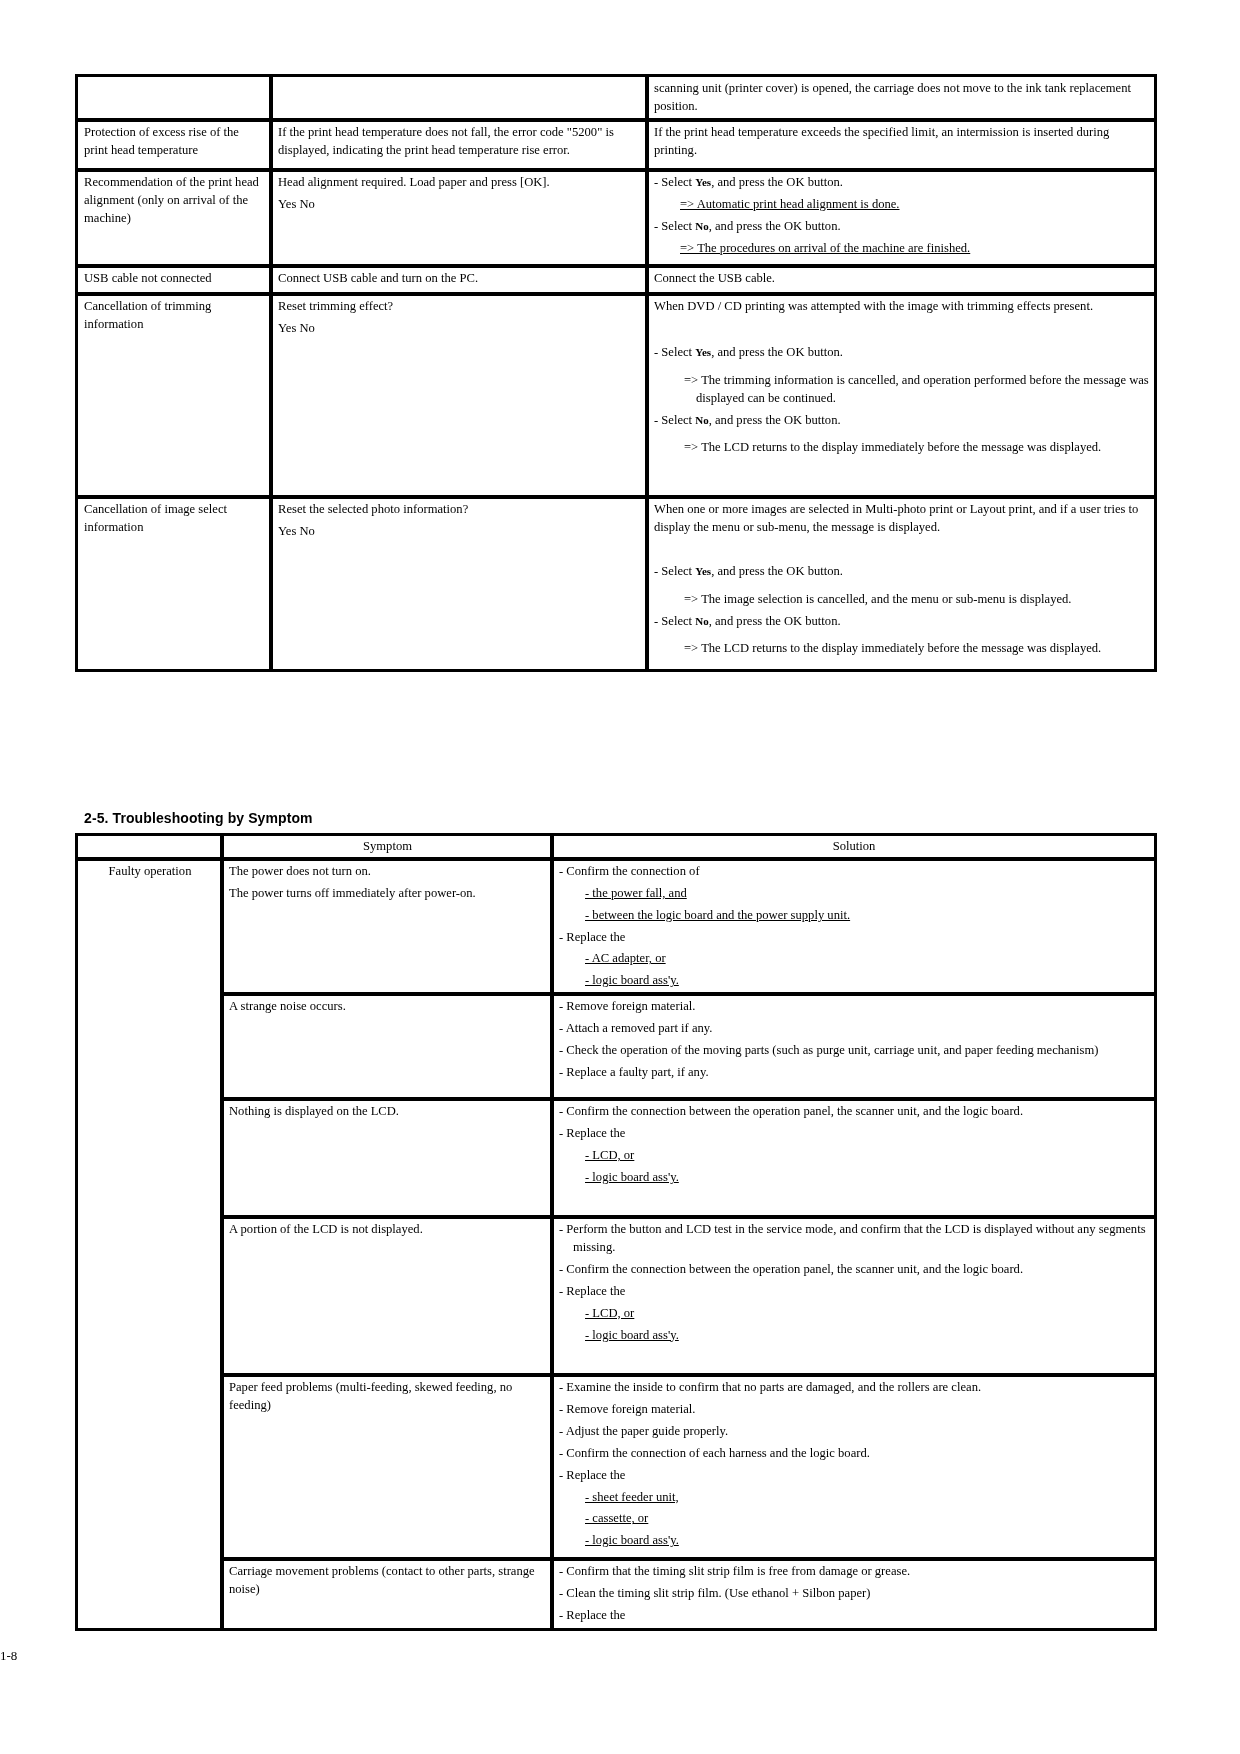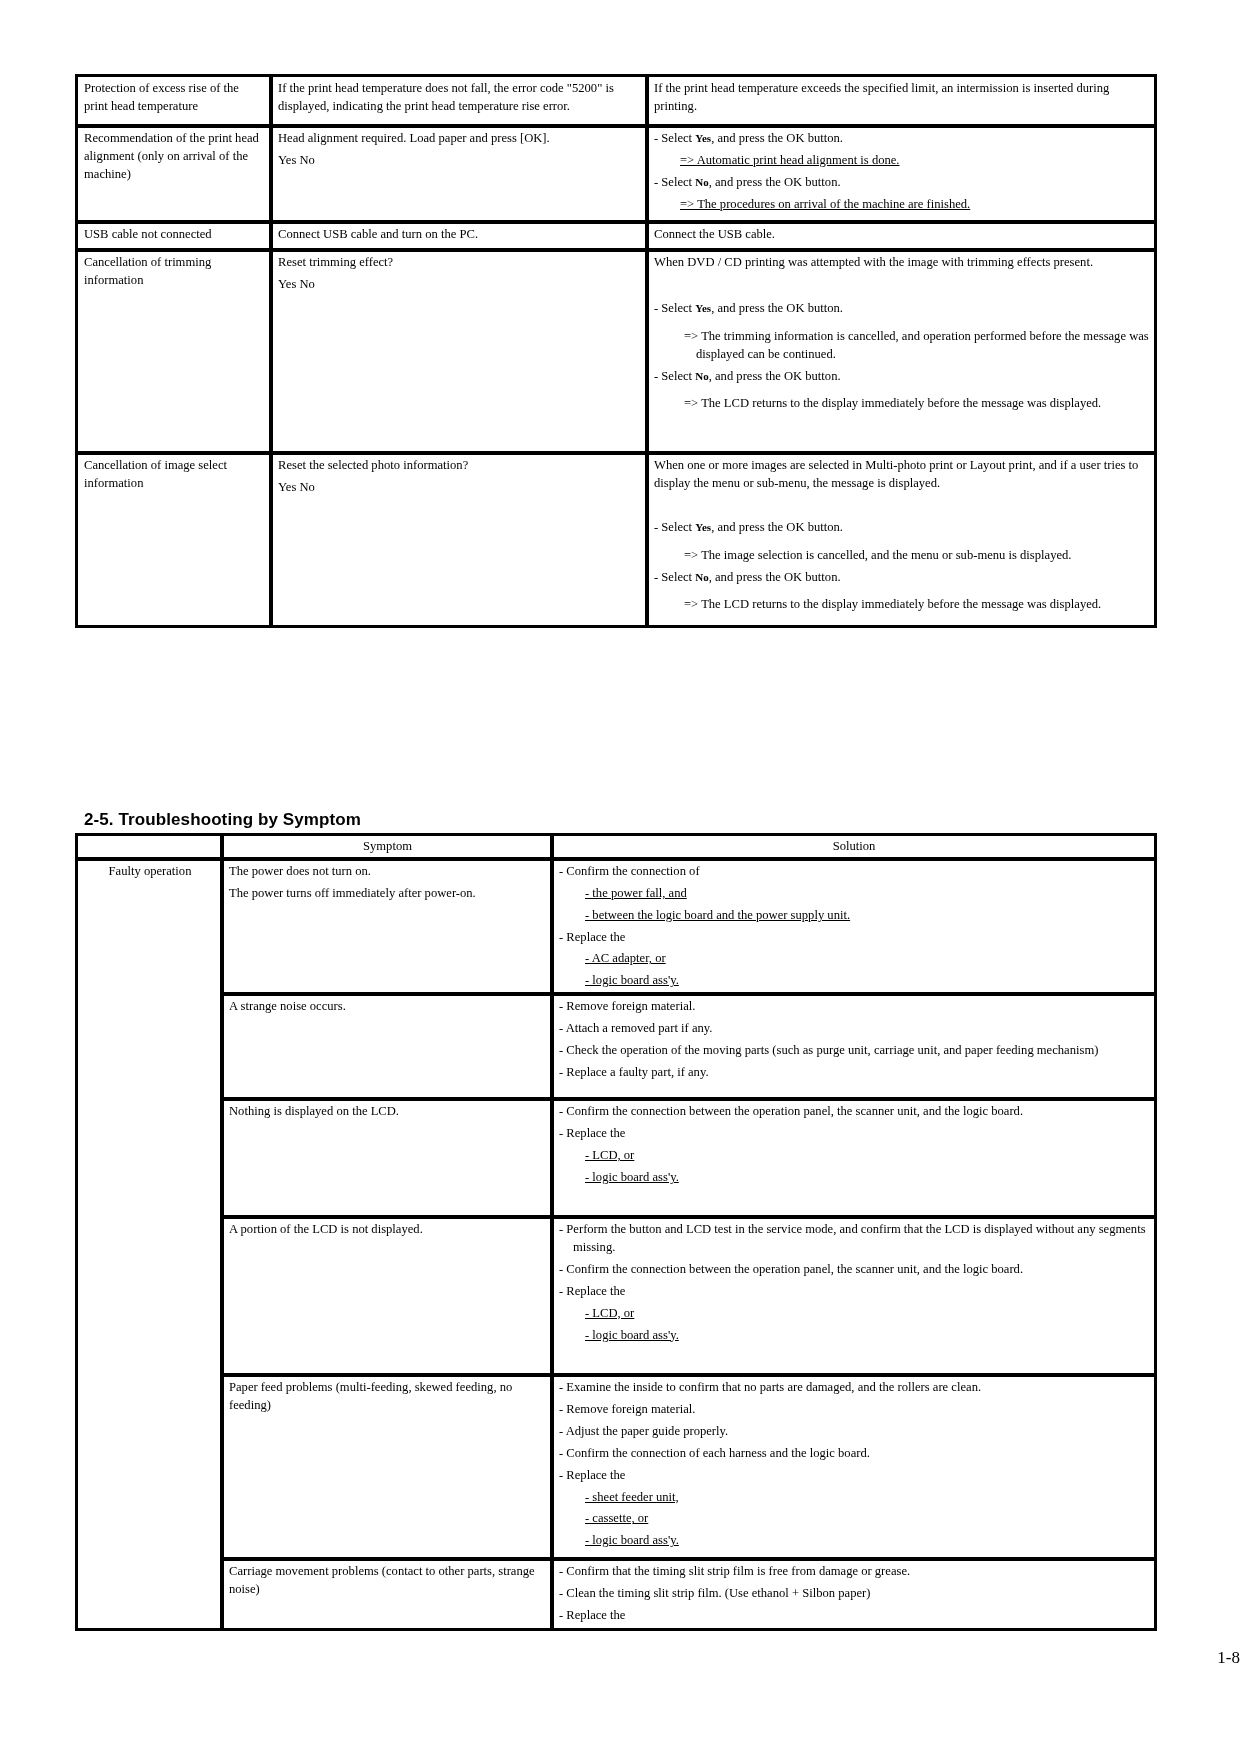--- a/index.html
+++ b/index.html
@@ -67,21 +67,21 @@
   #t1 .c2 { width: 376px; }
   #t1 .c3 { width: 508px; }
 
   
   .sec-head {
     position: absolute;
     left: 84px;
     top: 810px;
     font-family: "Liberation Sans", "DejaVu Sans", sans-serif;
     font-weight: bold;
-    font-size: 17px;
+    font-size: 14px;
     letter-spacing: .1px;
     white-space: nowrap;
   }
 
   
   #t2 {
     left: 77px;
     top: 835px;
     width: 1078px;
   }
@@ -97,38 +97,49 @@
     text-align: center;
     border-right: 1px solid #000;
     margin-top: 44px;
   }
 
   .footer {
     position: absolute;
     width: 1240px;
     top: 1648px;
     left: 0;
-    text-align: right;
-    font-size: 17px;
+    text-align: left;
+    font-size: 13px;
     font-family: "Liberation Serif", "DejaVu Serif", serif;
   }
 </style>
 </head>
 <body>
 
 <div class="page">
 
   <table class="doc dbl" id="t1">
     <colgroup>
       <col class="c1">
         <col class="c2">
         <col class="c3">
     </colgroup>
     <tbody>
 
+      <tr>
+        <td class="c1" style="height:36px;">
+          <div class="cell-p"></div>
+        </td>
+        <td class="c2">
+          <div class="cell-p"></div>
+        </td>
+        <td class="c3">
+          <div class="cell-p">scanning unit (printer cover) is opened, the carriage does not move to the ink tank replacement position.</div>
+        </td>
+      </tr>
 
       <tr>
         <td class="c1" style="height:42px;margin-top:23px;">
           <div class="cell-p">Protection of excess rise of the print head temperature</div>
         </td>
         <td class="c2">
           <div class="cell-p">If the print head temperature does not fall, the error code "5200" is displayed, indicating the print head temperature rise error.</div>
         </td>
         <td class="c3">
           <div class="cell-p">If the print head temperature exceeds the specified limit, an intermission is inserted during printing.</div>

